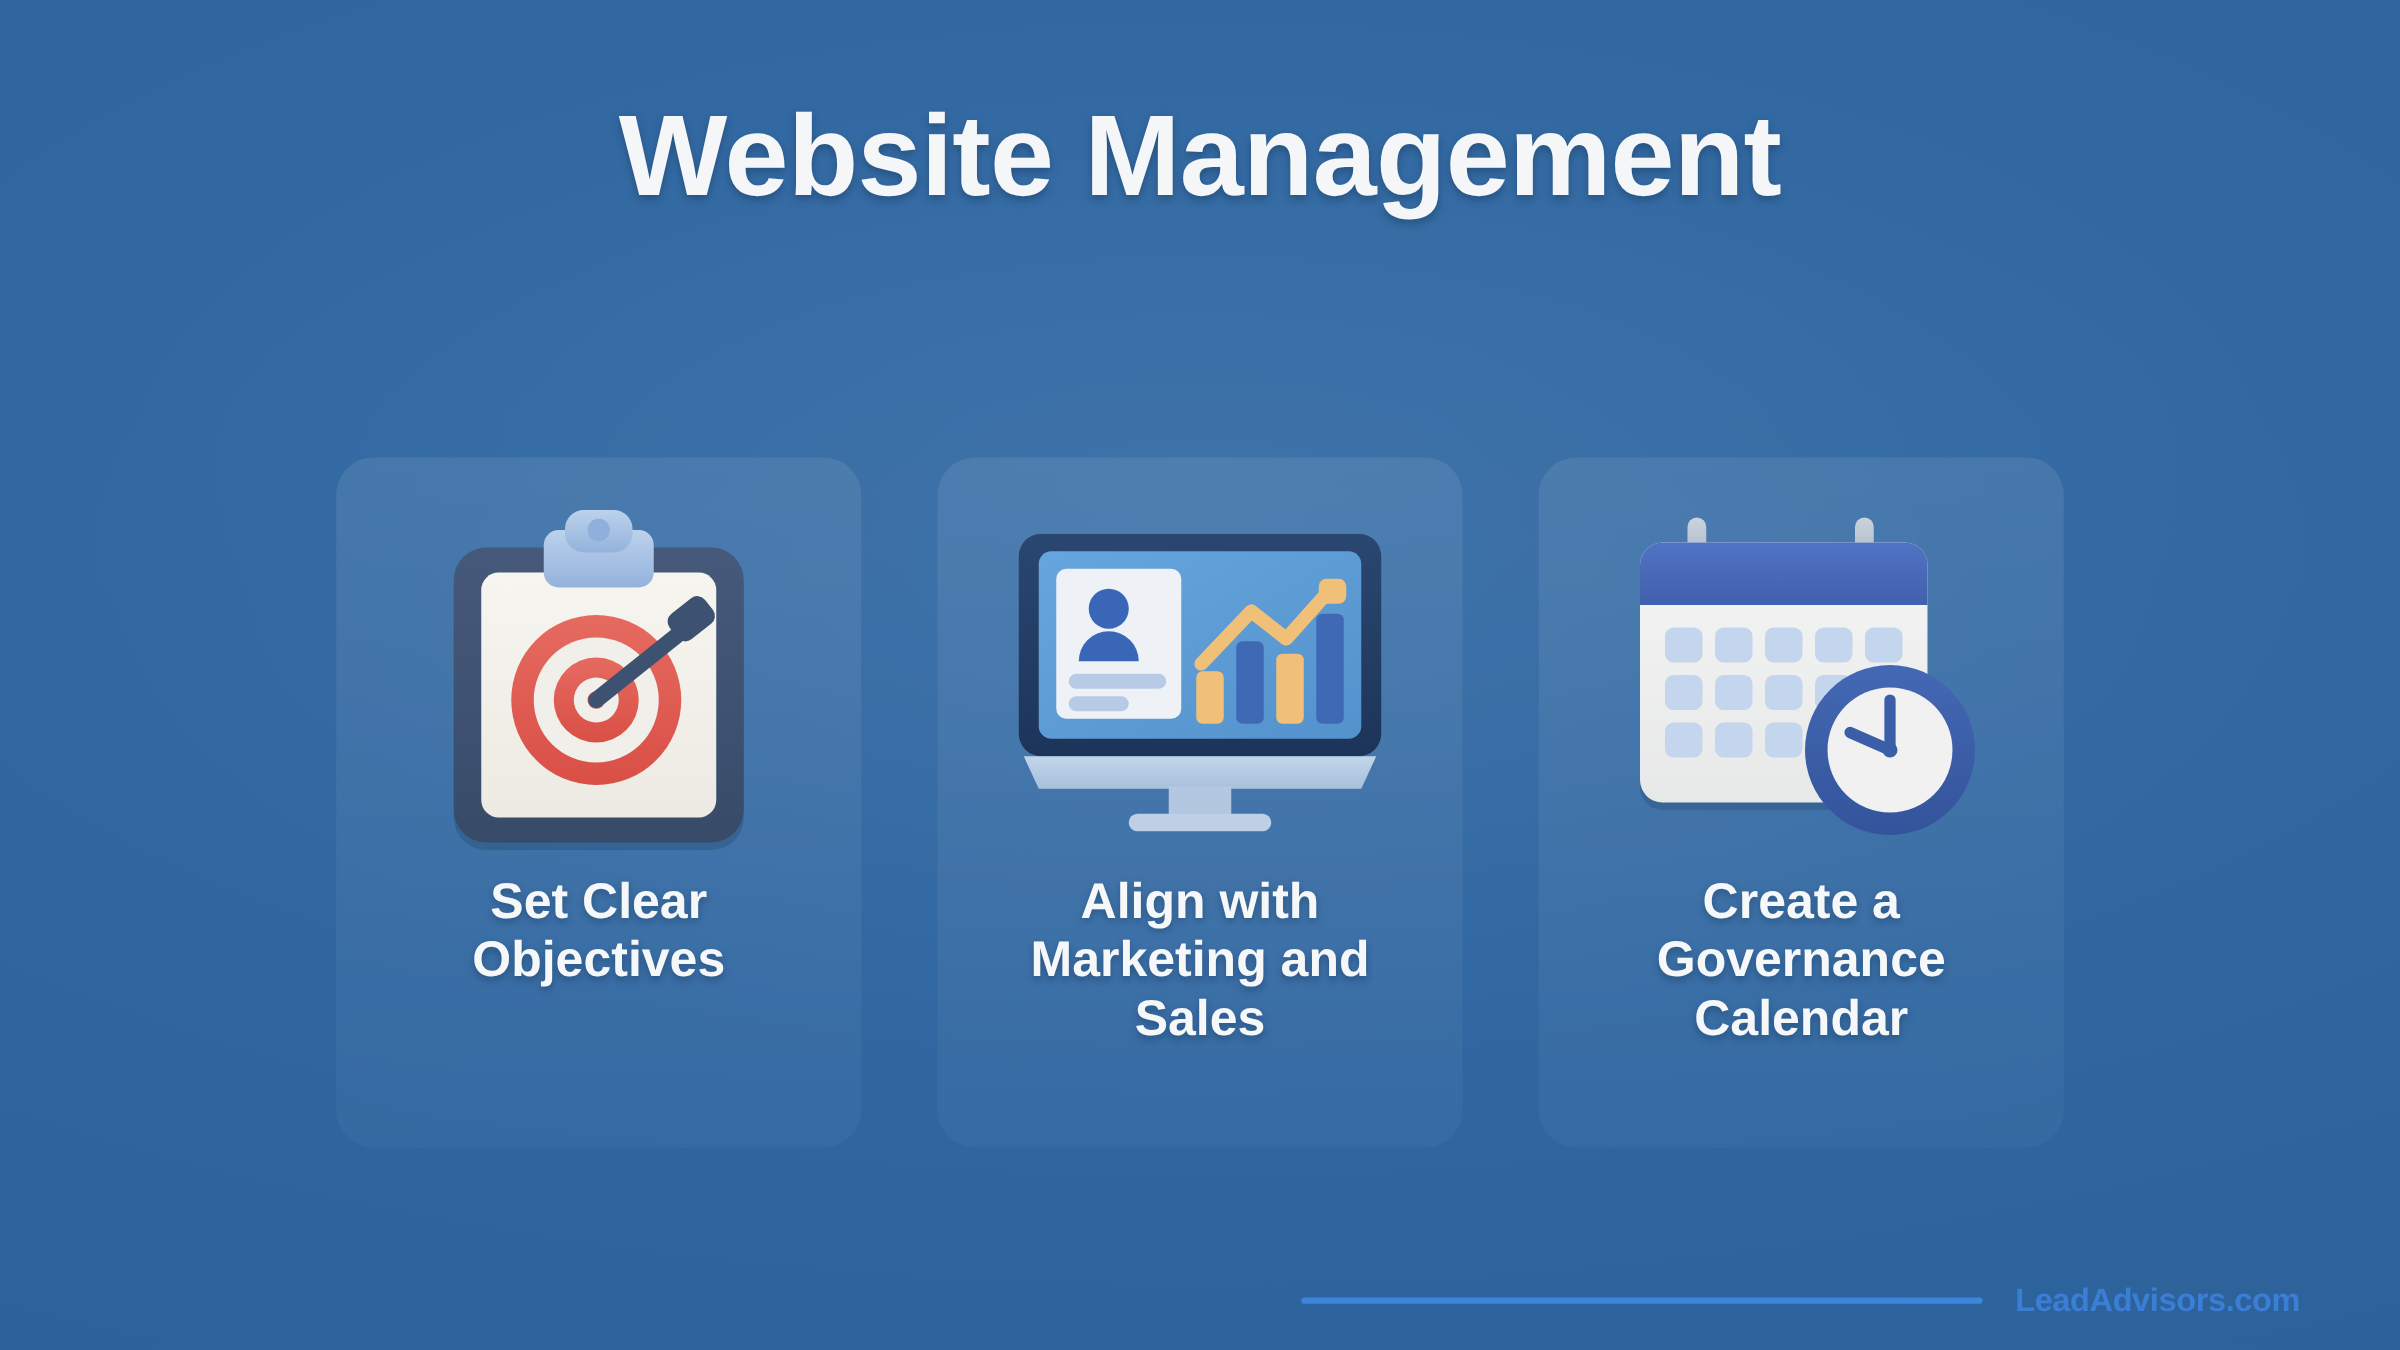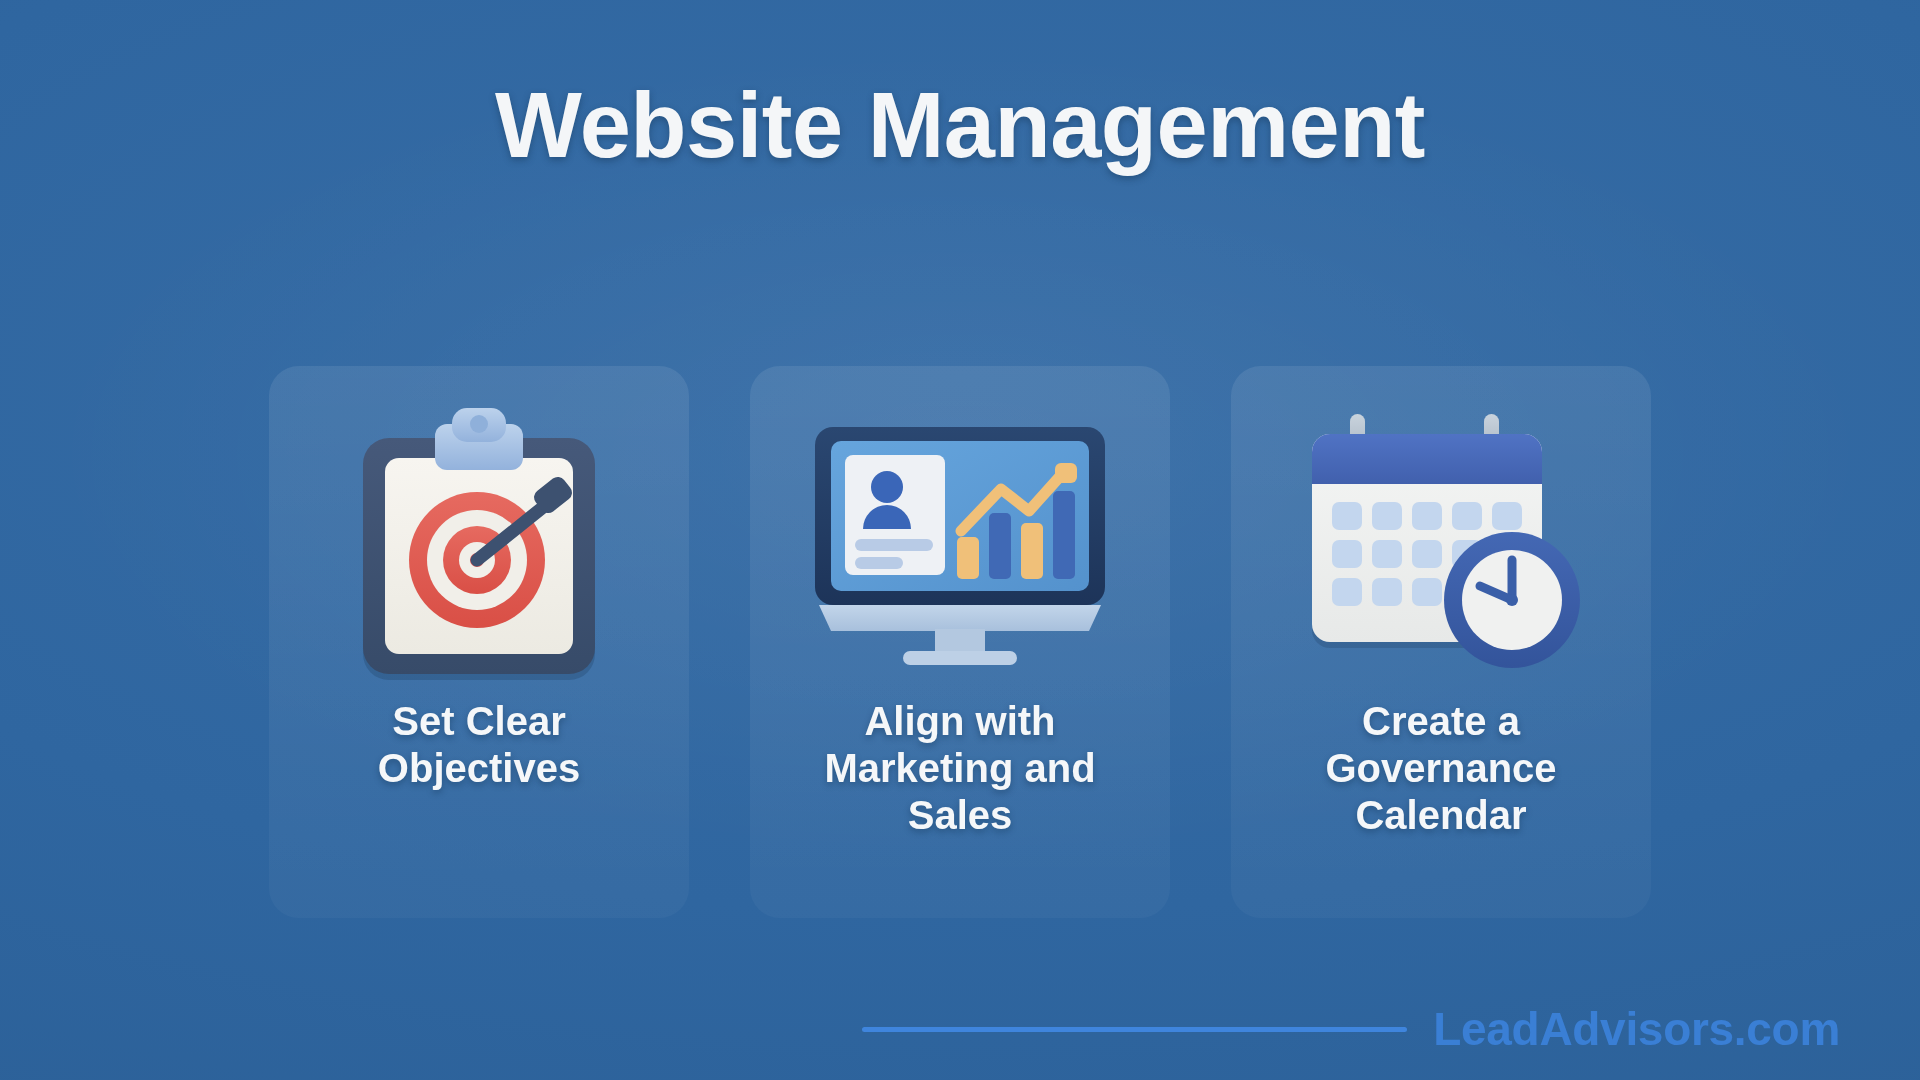--- a/index.html
+++ b/index.html
@@ -105,21 +105,21 @@
     z-index: 4;
   }
   .footer-rule {
     width: 545px;
     height: 5px;
     border-radius: 3px;
     background: #3f85dd;
   }
   .watermark {
     color: #3a7fd5;
-    font-size: 46px;
+    font-size: 26px;
     font-weight: 700;
     letter-spacing: -0.3px;
     white-space: nowrap;
   }
 
   svg { display: block; overflow: visible; }
 </style>
 </head>
 <body>
 

